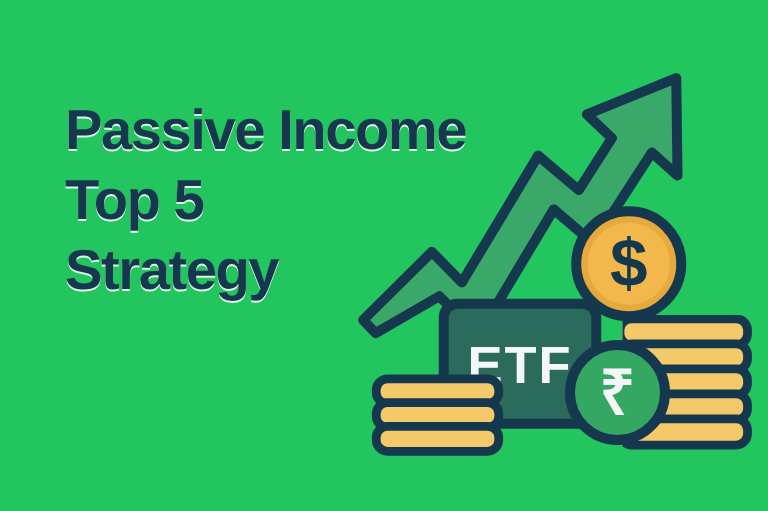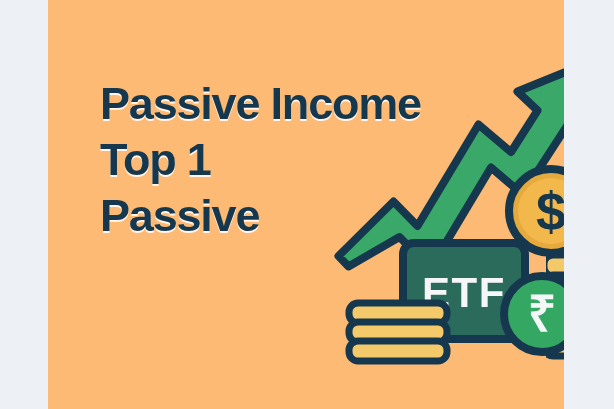--- a/index.html
+++ b/index.html
@@ -8,25 +8,24 @@
   }
   body {
     width: 614px;
     height: 409px;
     overflow: hidden;
     font-family: "Liberation Sans", sans-serif;
     background: #edf0f4;
   }
   #canvas {
     position: relative;
-    width: 516px;
+    width: 614px;
     height: 409px;
-    background: #fdba74;
+    background: #22c55e;
     overflow: hidden;
-    margin-left: 48px;
   }
   #headline {
     position: absolute;
     left: 52px;
     top: 76px;
     width: 290px;
     z-index: 5;
   }
   .hl-line {
     font-family: "Liberation Sans", sans-serif;
@@ -55,22 +54,22 @@
     white-space: nowrap;
   }
 </style>
 </head>
 <body>
 
 <div id="canvas">
 
   <div id="headline">
     <div class="hl-line">Passive Income</div>
-    <div class="hl-line">Top 1</div>
-    <div class="hl-line">Passive</div>
+    <div class="hl-line">Top 5</div>
+    <div class="hl-line">Strategy</div>
   </div>
 
   <svg id="artwork" viewBox="0 0 614 409" xmlns="http://www.w3.org/2000/svg">
 
     <defs>
       <clipPath id="clip-rstack">
         <rect x="498" y="252" width="110" height="110"></rect>
       </clipPath>
     </defs>
 

